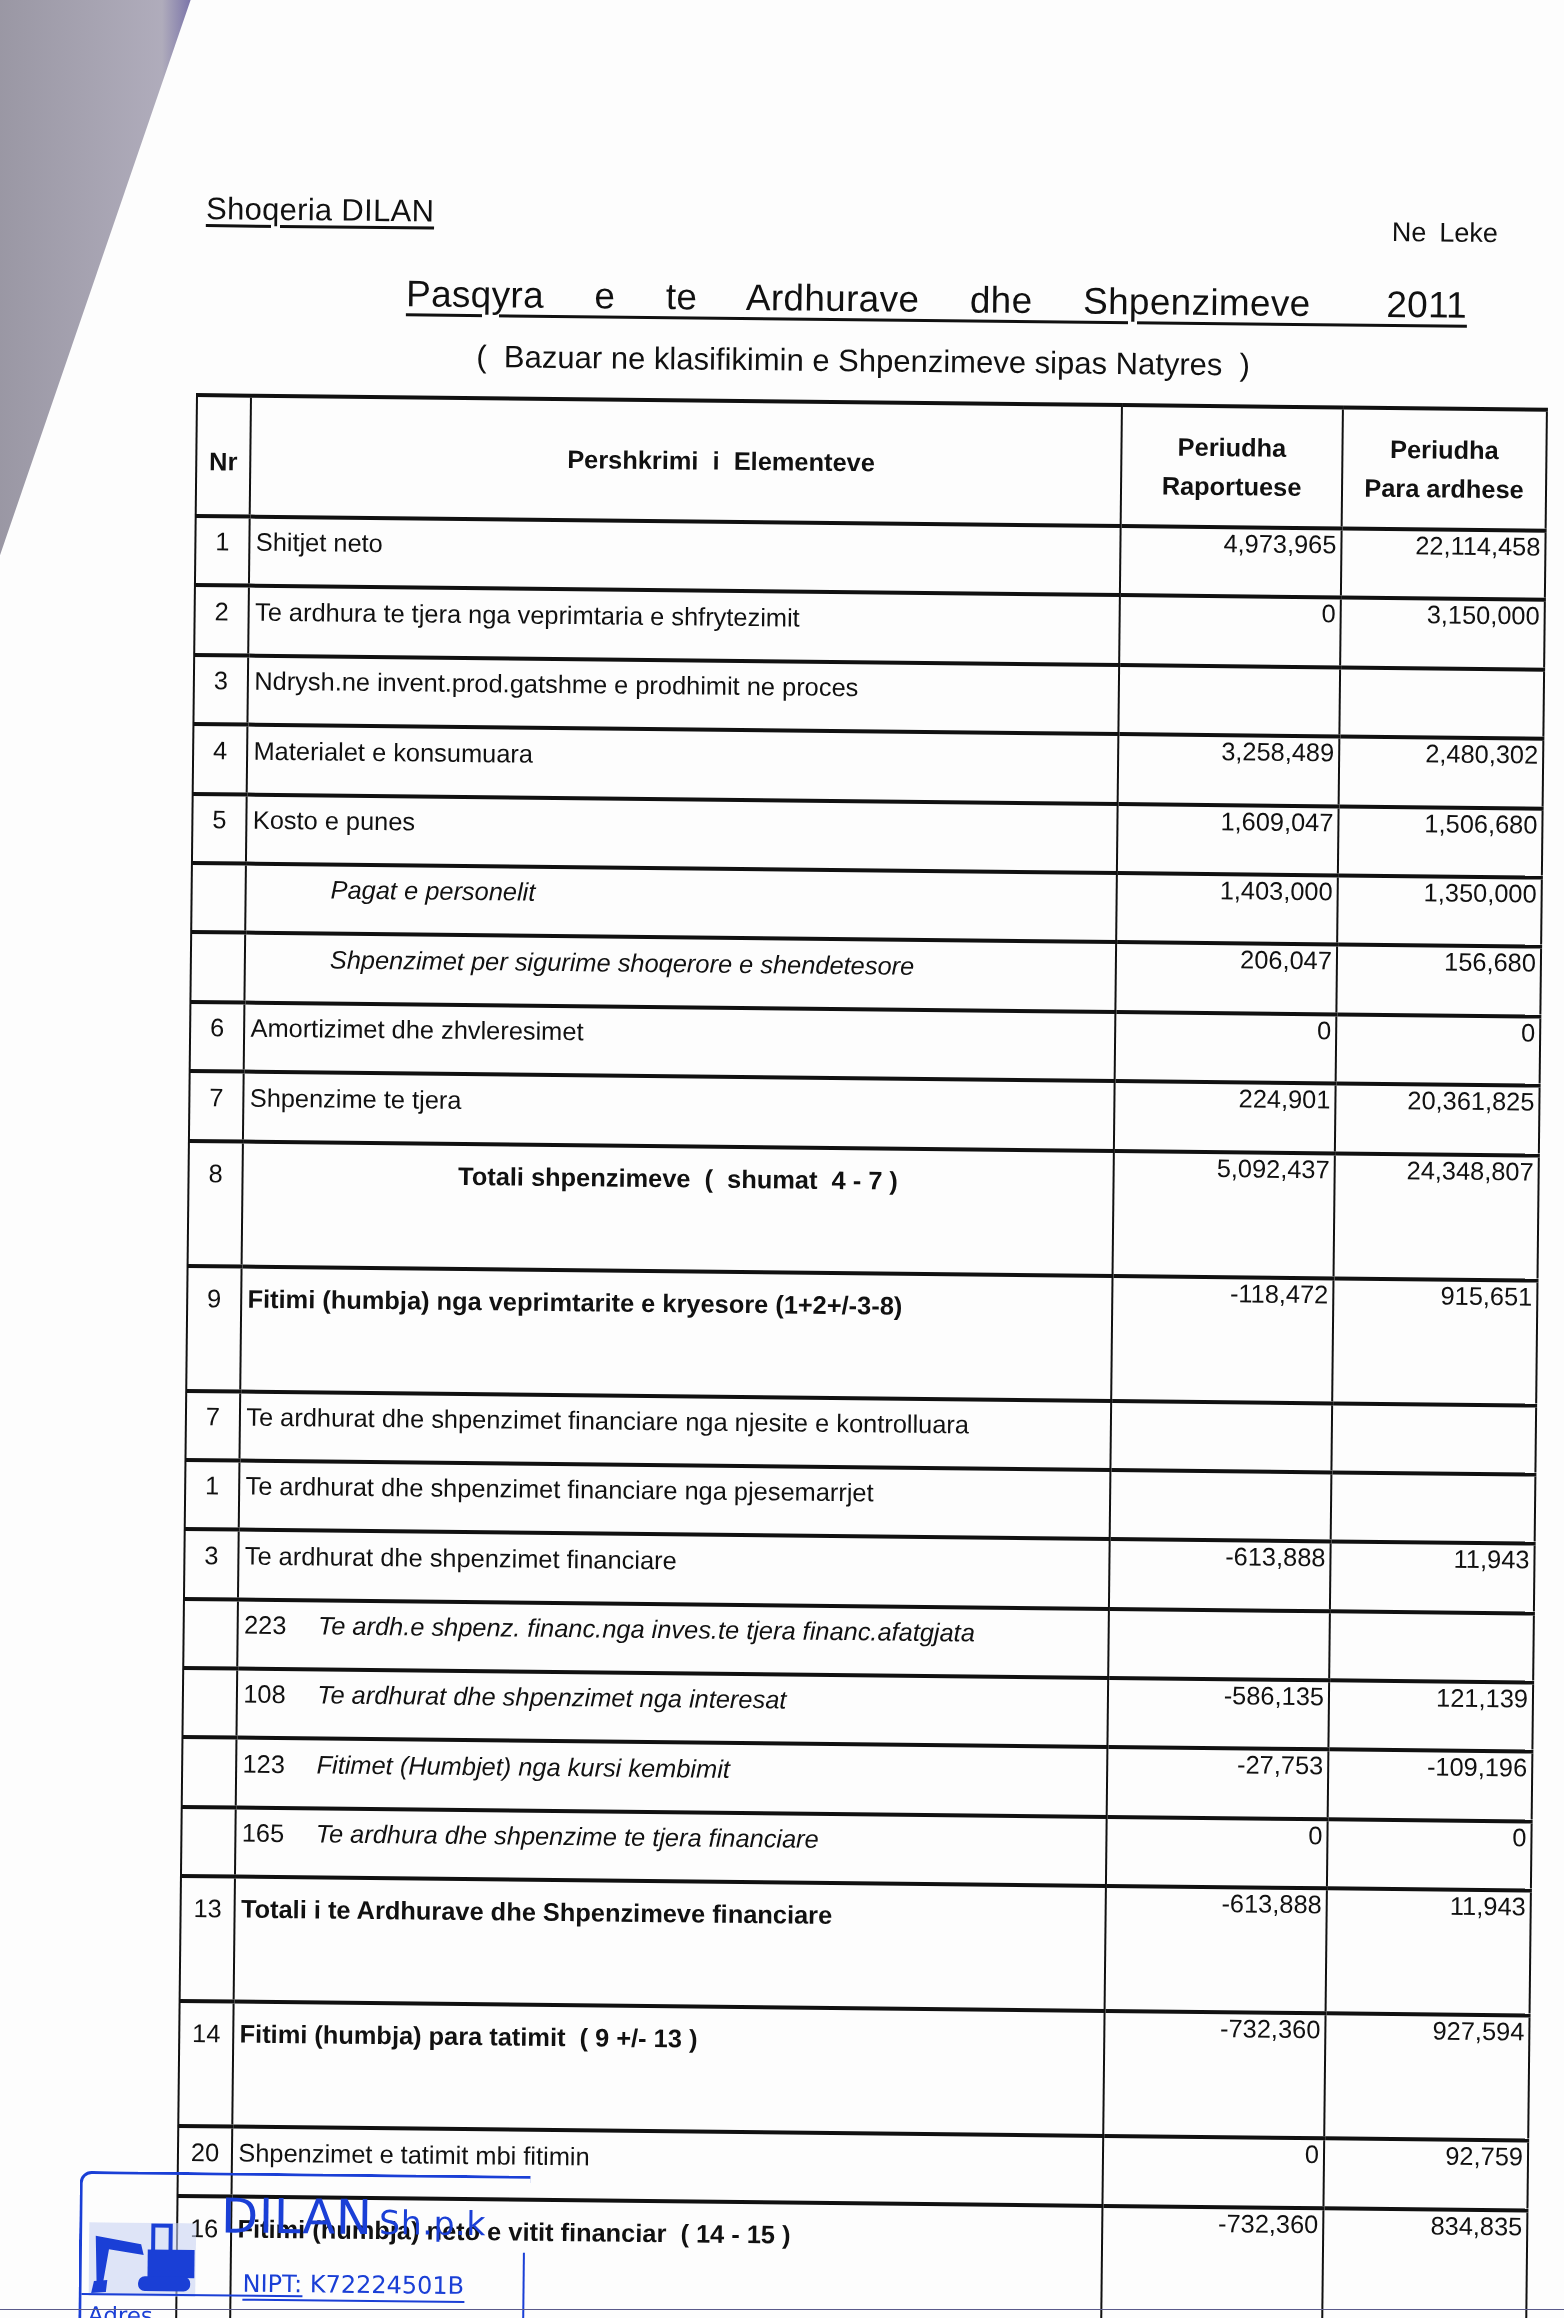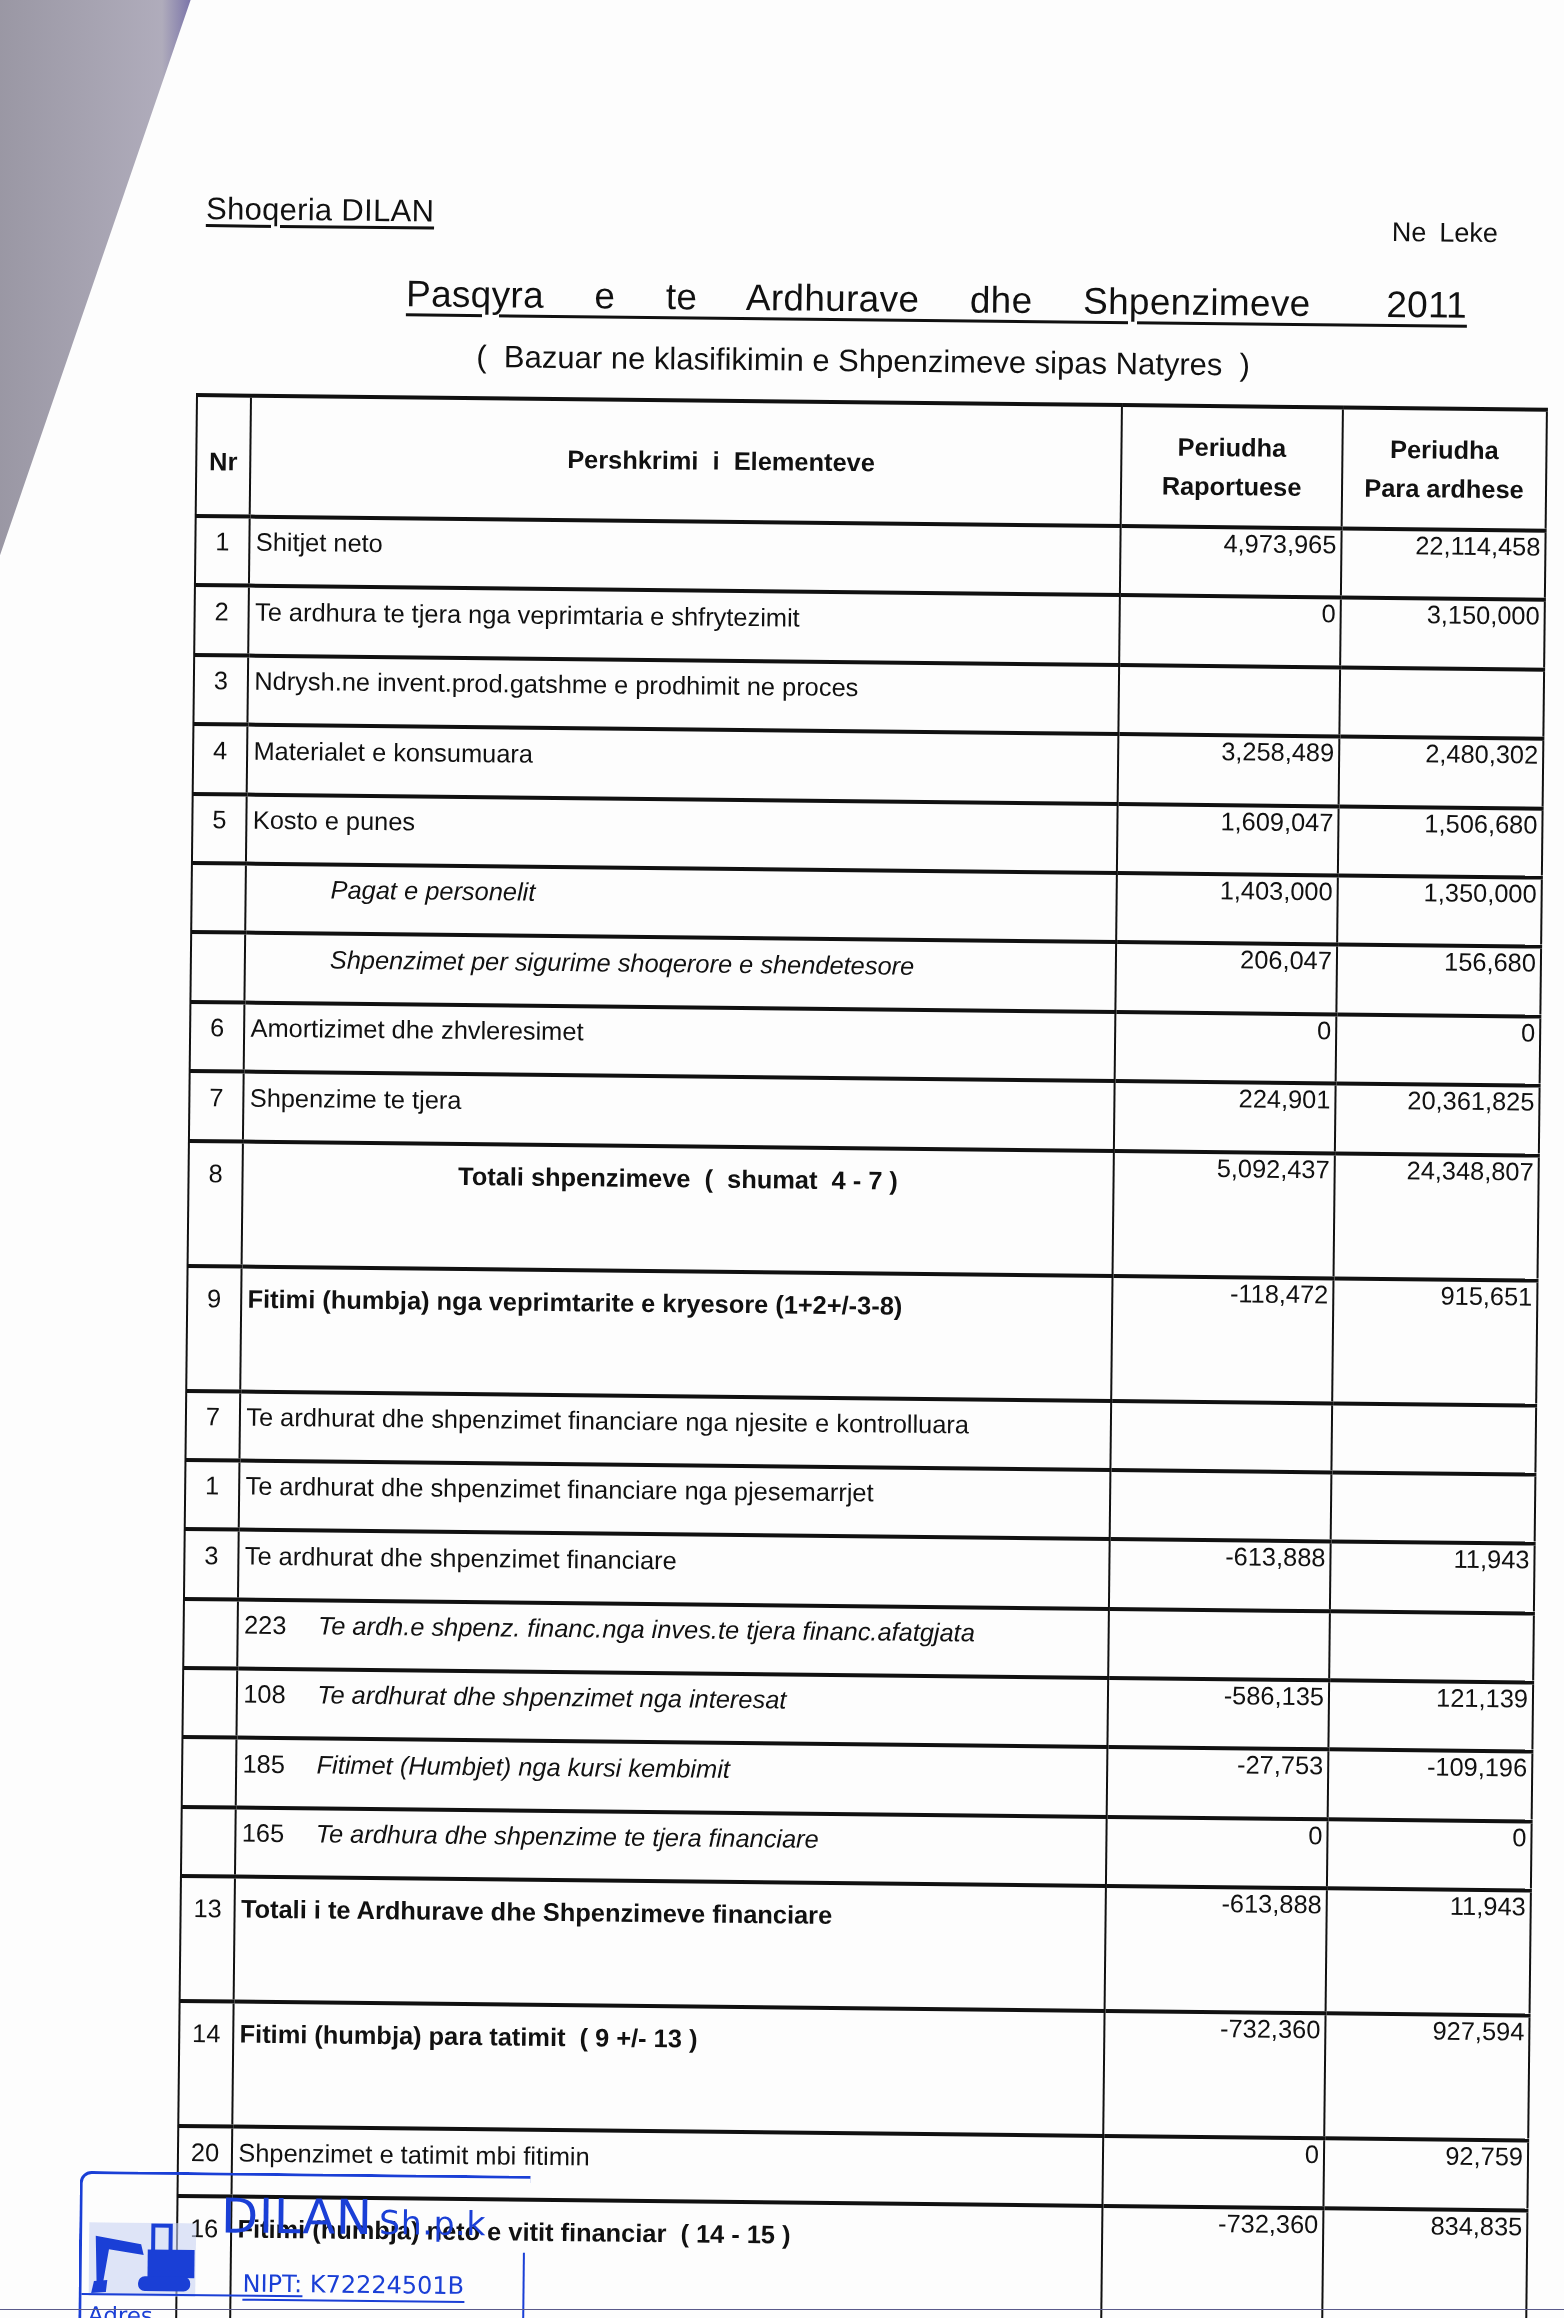--- a/index.html
+++ b/index.html
@@ -227,21 +227,21 @@
           <td class="num"></td>
         </tr>
         <tr class="h1 sub subcode">
           <td class="nr"></td>
           <td class="desc"><span class="code">108</span><span class="sub-label" style="white-space: pre;">Te ardhurat dhe shpenzimet nga interesat</span></td>
           <td class="num">-586,135</td>
           <td class="num">121,139</td>
         </tr>
         <tr class="h1 sub subcode">
           <td class="nr"></td>
-          <td class="desc"><span class="code">185</span><span class="sub-label" style="white-space: pre;">Fitimet (Humbjet) nga kursi kembimit</span></td>
+          <td class="desc"><span class="code">123</span><span class="sub-label" style="white-space: pre;">Fitimet (Humbjet) nga kursi kembimit</span></td>
           <td class="num">-27,753</td>
           <td class="num">-109,196</td>
         </tr>
         <tr class="h1 sub subcode">
           <td class="nr"></td>
           <td class="desc"><span class="code">165</span><span class="sub-label" style="white-space: pre;">Te ardhura dhe shpenzime te tjera financiare</span></td>
           <td class="num">0</td>
           <td class="num">0</td>
         </tr>
         <tr class="h2 bold">

